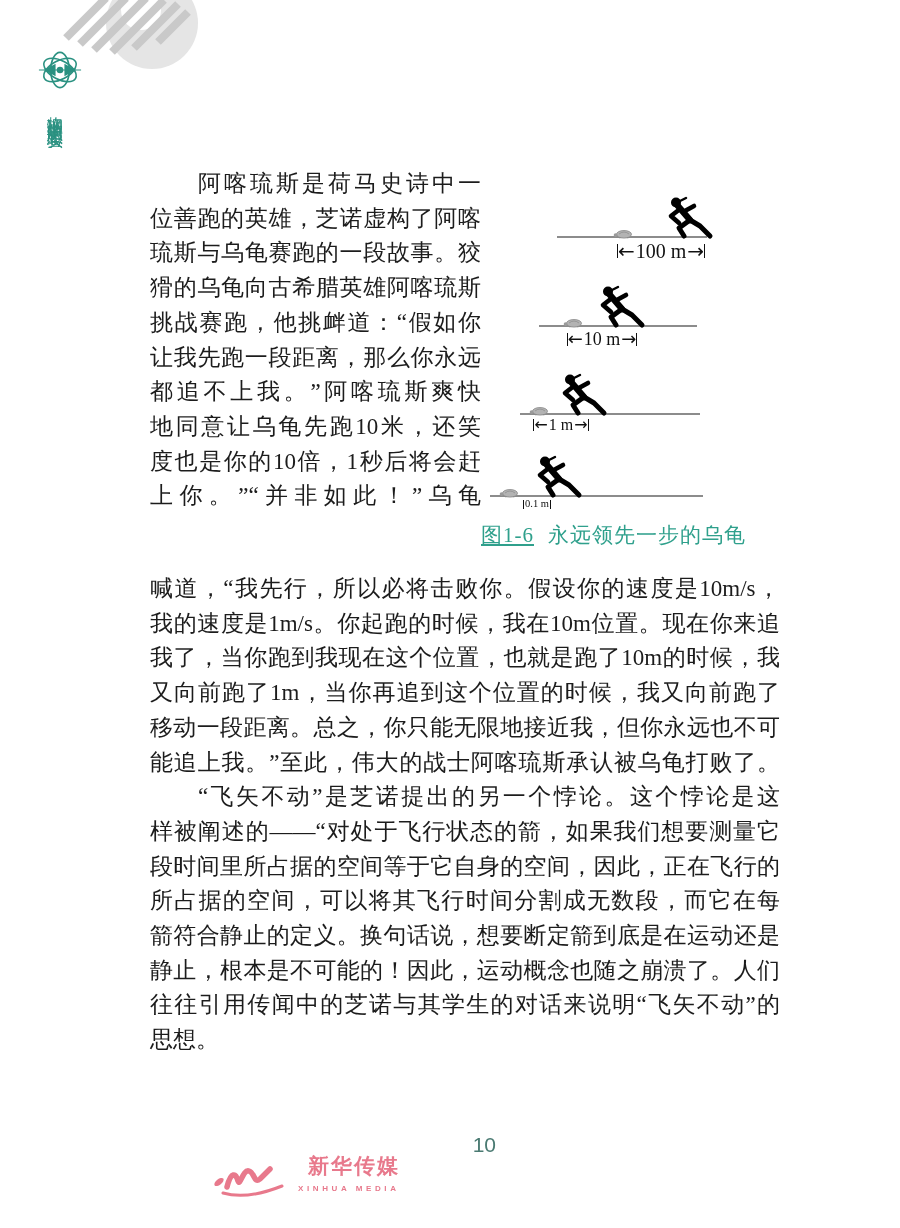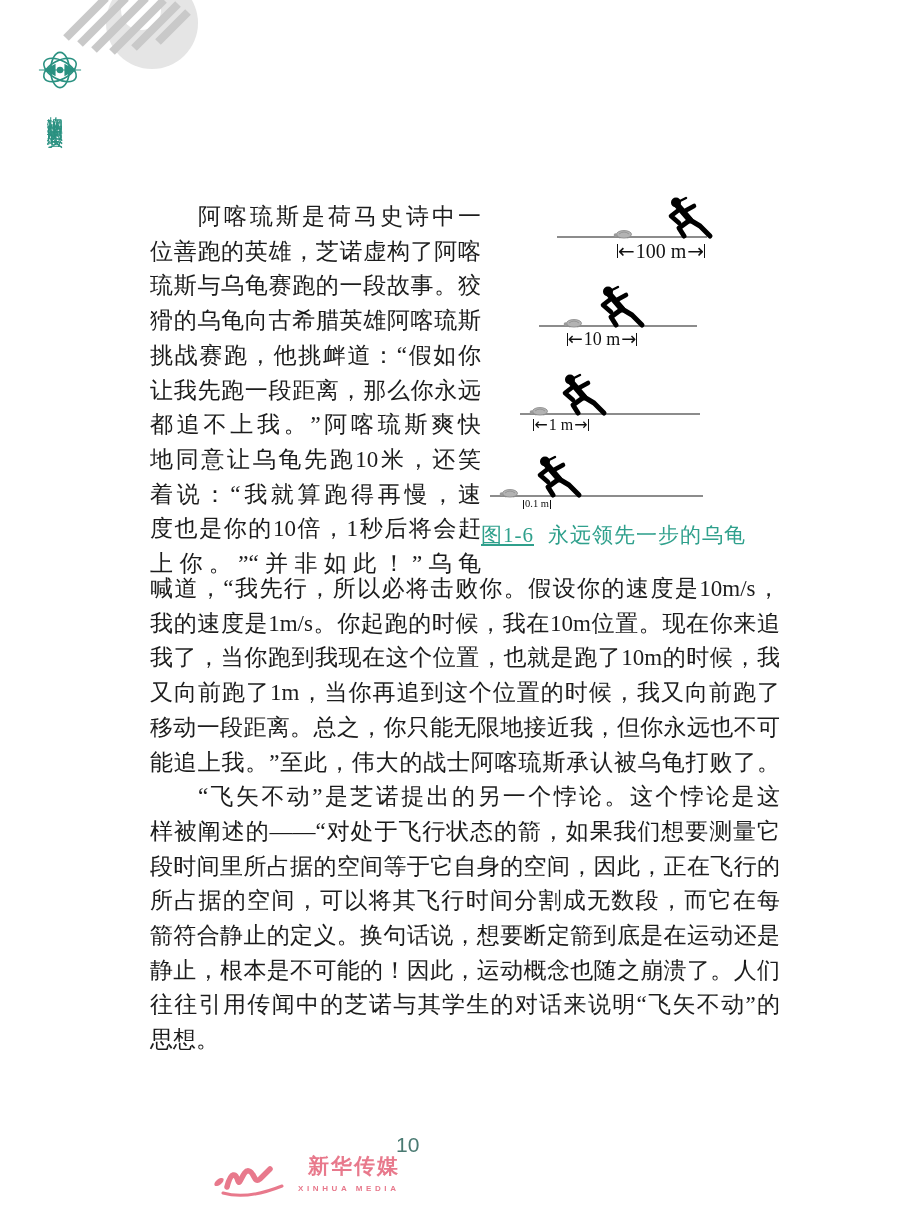--- a/index.html
+++ b/index.html
@@ -30,21 +30,21 @@
     font-family:"Liberation Serif","DejaVu Serif",serif;
   }
   
   .tline{
     text-align:justify;text-align-last:justify;
     font-size:23px;line-height:34.7px;
     white-space:normal;
   }
   .tline.indent{text-indent:48px;}
   .tline.short{text-align-last:left;}
-  .col-narrow{position:absolute;left:150px;top:200px;width:331px;}
+  .col-narrow{position:absolute;left:150px;top:167px;width:331px;}
   .col-wide{position:absolute;left:150px;top:572px;width:630px;}
   
   .fig-svg{position:absolute;left:480px;top:185px;width:290px;height:330px;}
   .dim{
     position:absolute;display:flex;align-items:center;justify-content:center;
     color:#111;font-family:"Liberation Serif","DejaVu Serif",serif;
   }
   .dim .bar{display:inline-block;width:1px;background:#111;}
   .dim .arr{font-family:"DejaVu Sans",sans-serif;line-height:1;}
   .dim .val{padding:0 1px;line-height:1;}
@@ -56,21 +56,21 @@
   .dim3 .bar{height:12px;}
   .dim4{left:498px;top:499px;width:78px;font-size:10.5px;}
   .dim4 .bar{height:9px;}
   .fig-caption{
     position:absolute;left:481px;top:521px;width:300px;
     color:var(--caption_teal,#2fa08c);font-size:21px;letter-spacing:1px;
   }
   .fig-caption .cap-label{margin-right:14px;text-decoration:underline;}
   
   .page-num{
-    position:absolute;left:396px;top:1133px;width:100px;text-align:left;
+    position:absolute;left:396px;top:1133px;width:100px;text-align:right;
     font-size:21px;color:var(--page_number,#4a7a72);
     font-family:"Liberation Sans","DejaVu Sans",sans-serif;
   }
   .brush{position:absolute;left:210px;top:1156px;width:80px;height:44px;}
   .pub-cn{
     position:absolute;left:308px;top:1152px;
     font-size:21px;font-weight:bold;letter-spacing:2px;
     color:var(--logo_pink,#e8798c);
   }
   .pub-en{
@@ -114,21 +114,20 @@
 
   <div class="col-narrow">
     <div class="tline indent">阿喀琉斯是荷马史诗中一</div>
     <div class="tline">位善跑的英雄，芝诺虚构了阿喀</div>
     <div class="tline">琉斯与乌龟赛跑的一段故事。狡</div>
     <div class="tline">猾的乌龟向古希腊英雄阿喀琉斯</div>
     <div class="tline">挑战赛跑，他挑衅道：“假如你</div>
     <div class="tline">让我先跑一段距离，那么你永远</div>
     <div class="tline">都追不上我。”阿喀琉斯爽快</div>
     <div class="tline">地同意让乌龟先跑10米，还笑</div>
-    <div class="tline">着说：“我就算跑得再慢，速</div>
     <div class="tline">度也是你的10倍，1秒后将会赶</div>
     <div class="tline">上你。”“并非如此！”乌龟</div>
   </div>
 
   <div class="col-wide">
     <div class="tline">喊道，“我先行，所以必将击败你。假设你的速度是10m/s，</div>
     <div class="tline">我的速度是1m/s。你起跑的时候，我在10m位置。现在你来追</div>
     <div class="tline">我了，当你跑到我现在这个位置，也就是跑了10m的时候，我</div>
     <div class="tline">又向前跑了1m，当你再追到这个位置的时候，我又向前跑了</div>
     <div class="tline">移动一段距离。总之，你只能无限地接近我，但你永远也不可</div>

